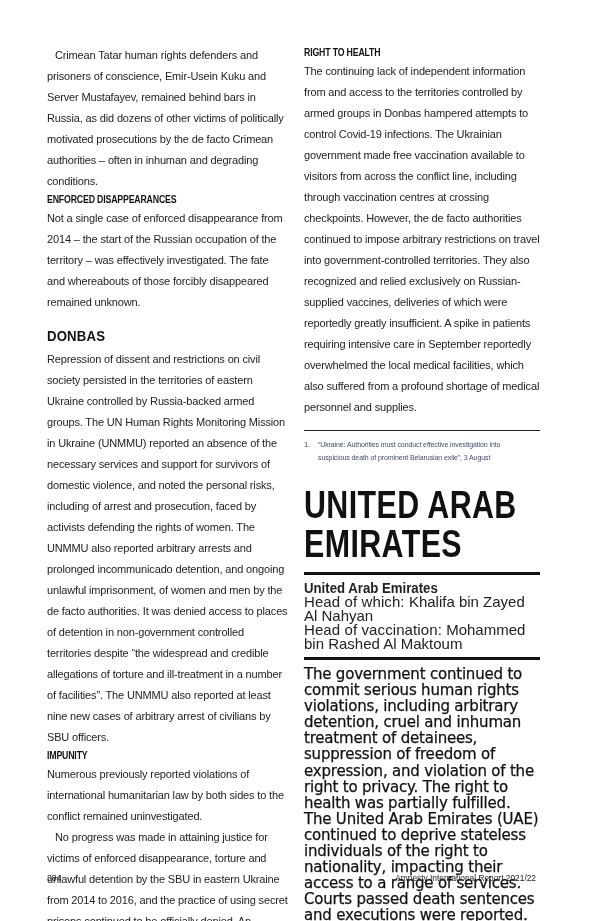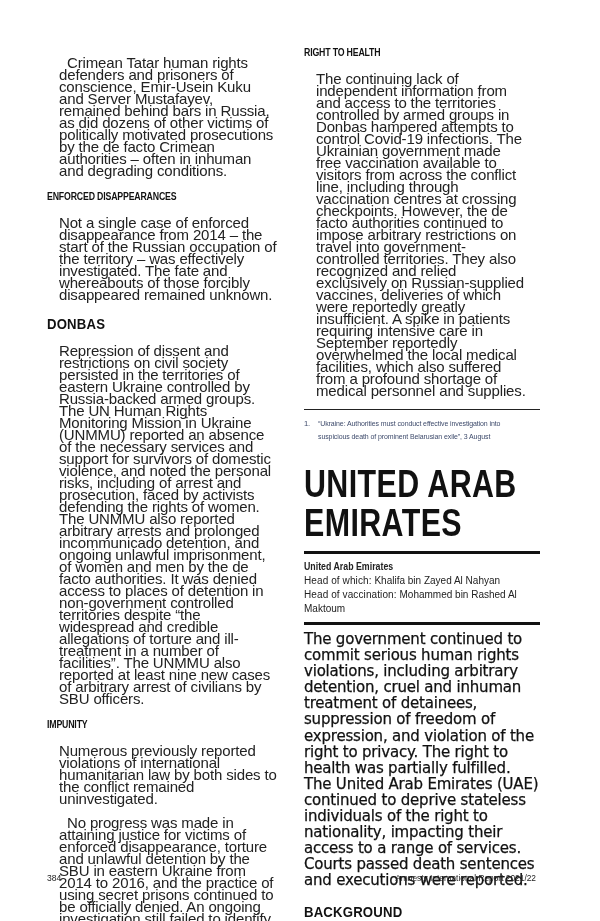--- a/index.html
+++ b/index.html
@@ -17,23 +17,23 @@
     }
     .col {
       position: absolute;
       top: 45px;
       width: 242px;
     }
     .col-left { left: 47px; }
     .col-right { left: 304px; width: 236px; }
 
     p.body {
-      margin: 12px;
-      font-size: 15px;
-      line-height: 12px;
+      margin: 0;
+      font-size: 11px;
+      line-height: 21px;
       letter-spacing: -0.15px;
       color: #222;
     }
     p.indent { text-indent: 8px; }
 
     .subhead {
       font-family: "Liberation Sans", sans-serif;
       font-weight: bold;
       font-size: 10.2px;
       line-height: 16px;
@@ -85,21 +85,21 @@
       margin: 22px 0 0 0;
       height: 80px;
     }
     .rule-thick {
       border: 0;
       border-top: 3px solid #111;
       margin: 6px 0 6px 0;
       width: 100%;
     }
     .facts {
-      font-size: 10px;
+      font-size: 15px;
       line-height: 14px;
       color: #222;
     }
     .facts .country-name { font-weight: bold; transform: scaleX(0.88); transform-origin: left center; display: inline-block; white-space: nowrap; }
     .facts .label { letter-spacing: 0.1px; }
     .facts .val { font-weight: normal; }
 
     .summary {
       margin: 0;
       font-family: "DejaVu Sans", sans-serif;

